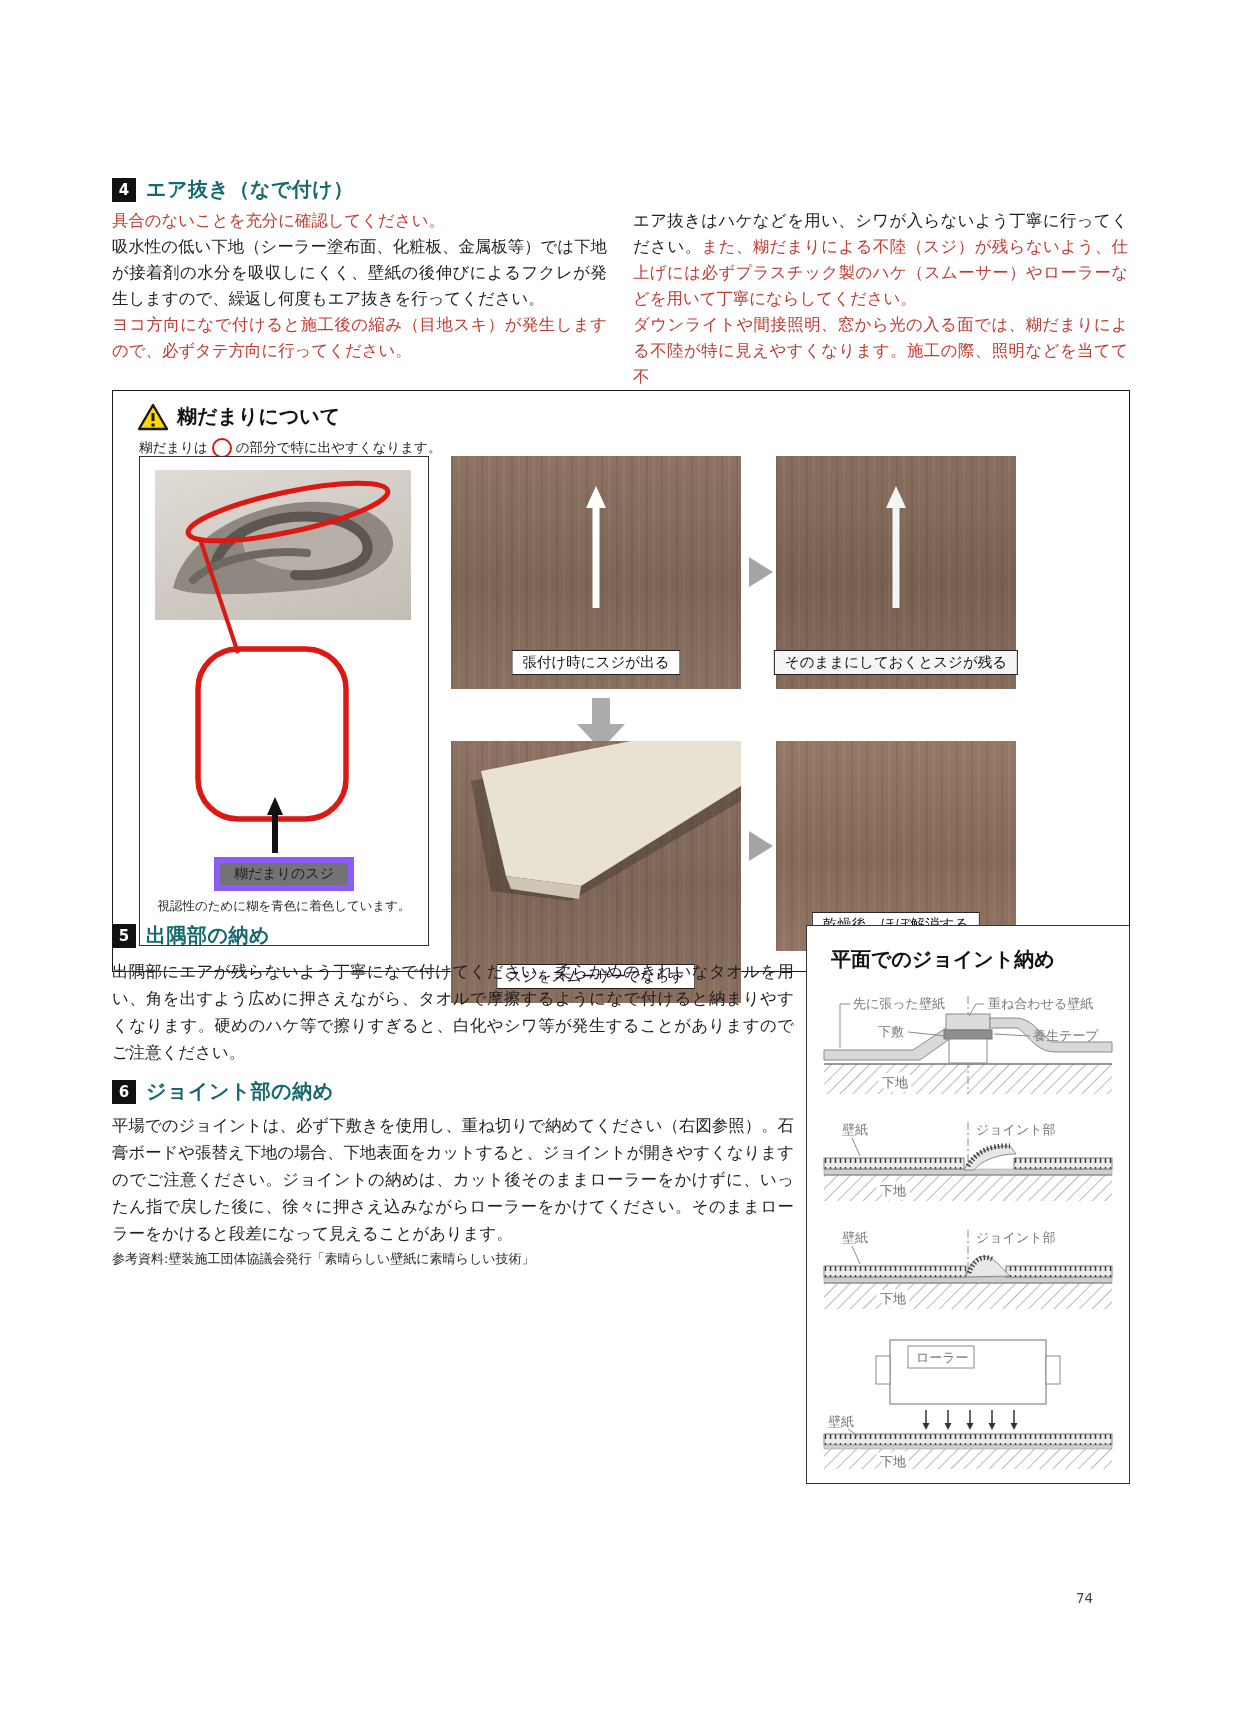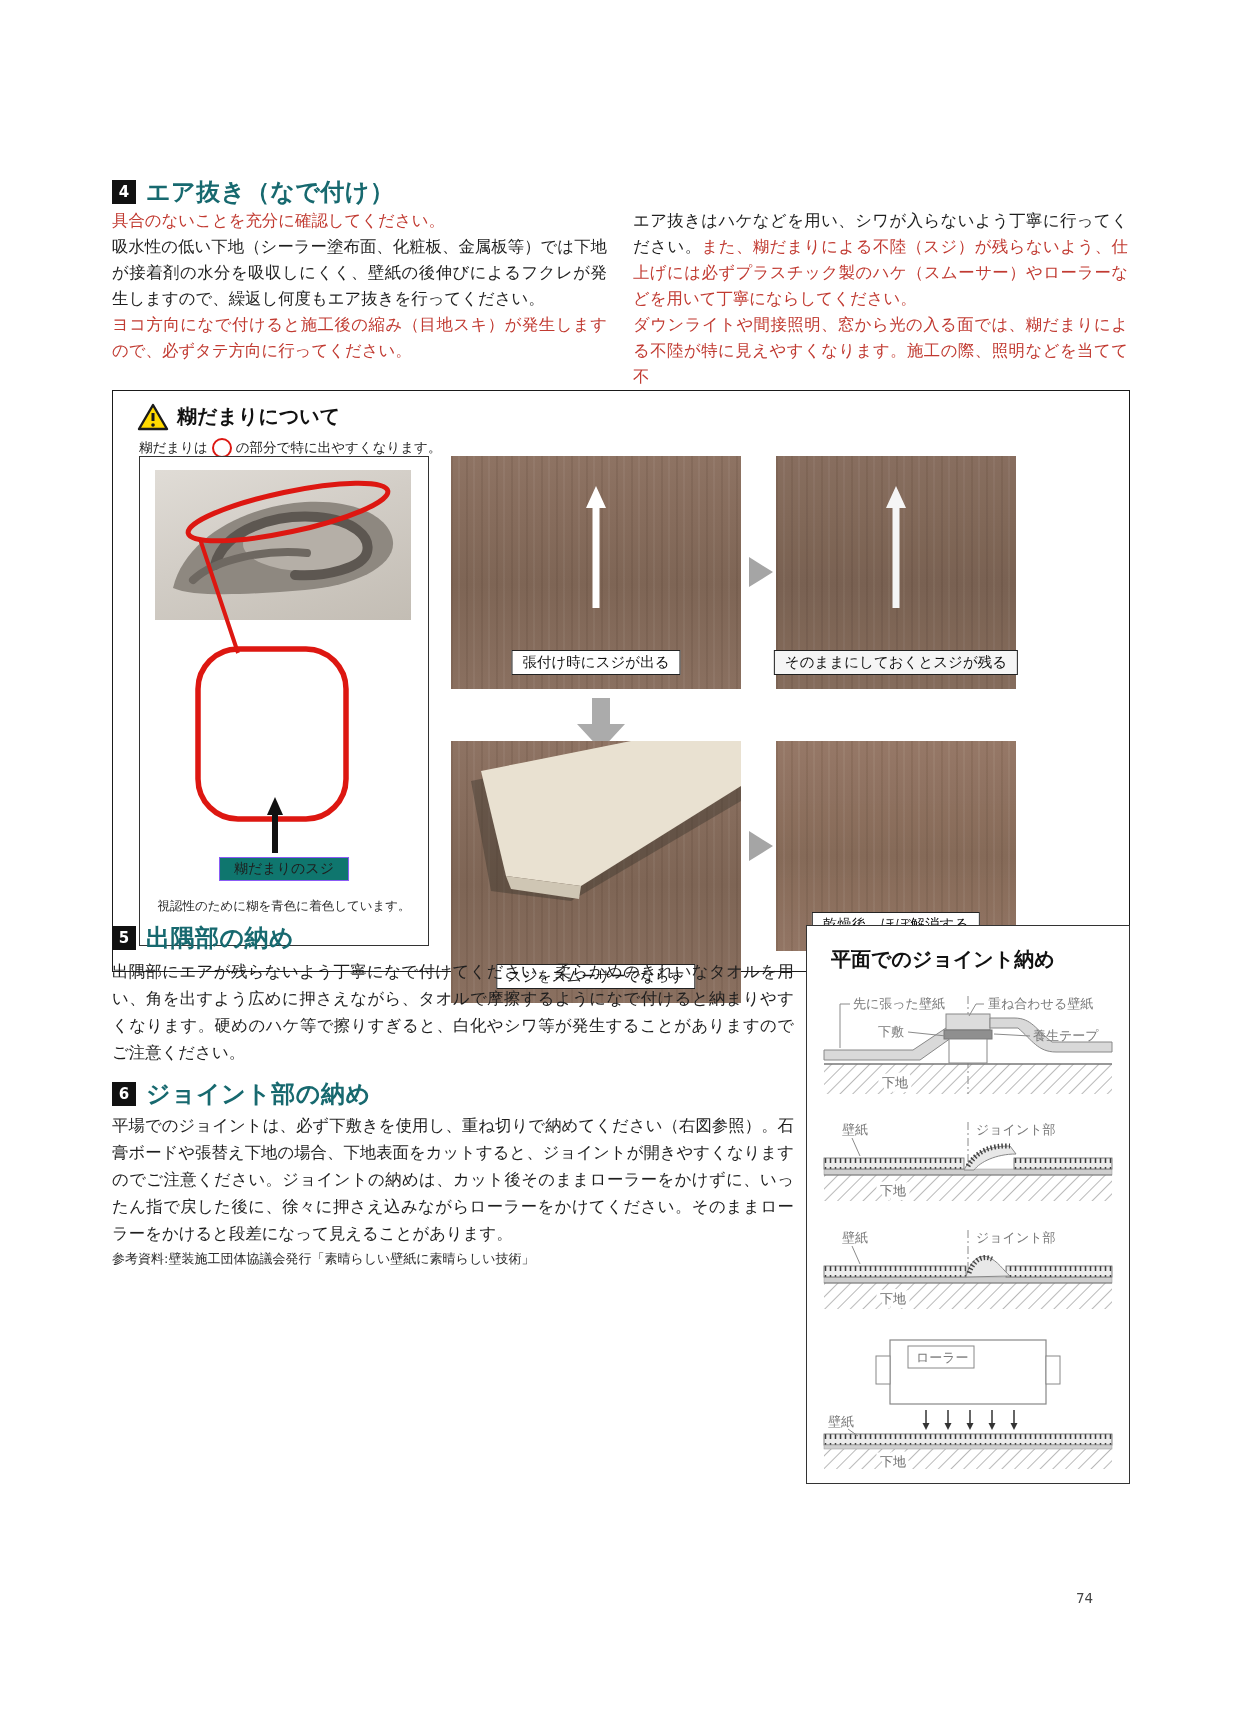--- a/index.html
+++ b/index.html
@@ -4,21 +4,21 @@
 <style>
   html,body{margin:0;padding:0;background:#ffffff;}
   .page{
     position:relative;width:1240px;height:1736px;background:#ffffff;
     font-family:"DejaVu Sans","Liberation Sans",sans-serif;color:#1e1e1e;overflow:hidden;
   }
   
   .sec-head{position:absolute;display:flex;align-items:center;gap:10px;}
   .sec-num{display:inline-flex;align-items:center;justify-content:center;width:24px;height:24px;
     background:#111111;color:#ffffff;font-weight:bold;font-size:15px;}
-  .sec-title{color:#17696f;font-weight:bold;font-size:24px;letter-spacing:0.5px;}
+  .sec-title{color:#17696f;font-weight:bold;font-size:20px;letter-spacing:0.5px;}
   
   .cols{position:absolute;left:112px;top:208px;width:1016px;display:flex;gap:26px;}
   .col{width:495px;font-size:16.4px;line-height:26px;text-align:justify;}
   .col p{margin:0;}
   .t-red{color:#c13a31;}
   .t-black{color:#1e1e1e;}
   .body-block{position:absolute;left:112px;width:682px;font-size:16.4px;line-height:27px;text-align:justify;}
   .body-block p{margin:0;}
   
   .fig-box{position:absolute;left:112px;top:390px;width:1016px;height:580px;border:1.5px solid #1a1a1a;background:#fff;}
@@ -29,22 +29,22 @@
   .sub-box{position:absolute;left:26px;top:65px;width:288px;height:488px;border:1px solid #333;background:#fff;}
   .photo-roll{position:absolute;left:15px;top:13px;width:256px;height:150px;
     background:linear-gradient(160deg,#e0dcd6 0%,#d2cdc6 45%,#c3bdb4 100%);}
   .photo-glue{position:absolute;left:15px;top:167px;width:256px;height:210px;
     background:
       repeating-linear-gradient(90deg,rgba(70,120,165,0.22) 0 3px,rgba(0,0,0,0) 3px 11px,rgba(70,120,165,0.12) 11px 14px,rgba(0,0,0,0) 14px 23px),
       radial-gradient(ellipse at 42% 62%,rgba(115,155,190,0.30),rgba(0,0,0,0) 62%),
       linear-gradient(180deg,#d6e4ea,#c6dae3);}
   .glue-label{position:absolute;top:8px;right:8px;background:#fff;border:1px solid #333;
     padding:1px 6px;font-size:13px;color:#222;white-space:nowrap;}
-  .streak-label{position:absolute;left:50%;transform:translateX(-50%);top:400px;background:#0f766e;
-    border:1px solid #8b5cf6;padding:2px 14px;font-size:14px;white-space:nowrap;}
+  .streak-label{position:absolute;left:50%;transform:translateX(-50%);top:400px;background:#737373;
+    border:6px solid #8b5cf6;padding:2px 14px;font-size:14px;white-space:nowrap;}
   .sub-note{position:absolute;left:0;top:441px;width:100%;text-align:center;font-size:12.5px;color:#2c2c2c;}
   .annot{position:absolute;left:0;top:0;pointer-events:none;}
   
   .photo-brown{position:absolute;
     background:
       repeating-linear-gradient(90deg,rgba(55,35,22,0.10) 0 2px,rgba(0,0,0,0) 2px 7px,rgba(255,255,255,0.05) 7px 9px,rgba(0,0,0,0) 9px 15px),
       linear-gradient(180deg,#8e7363,#7e6555 55%,#8a7060);}
   .shade-b{filter:brightness(0.96);}
   .shade-c{filter:brightness(1.05) saturate(1.05);}
   .caption{position:absolute;left:50%;transform:translateX(-50%);bottom:14px;background:#fff;

